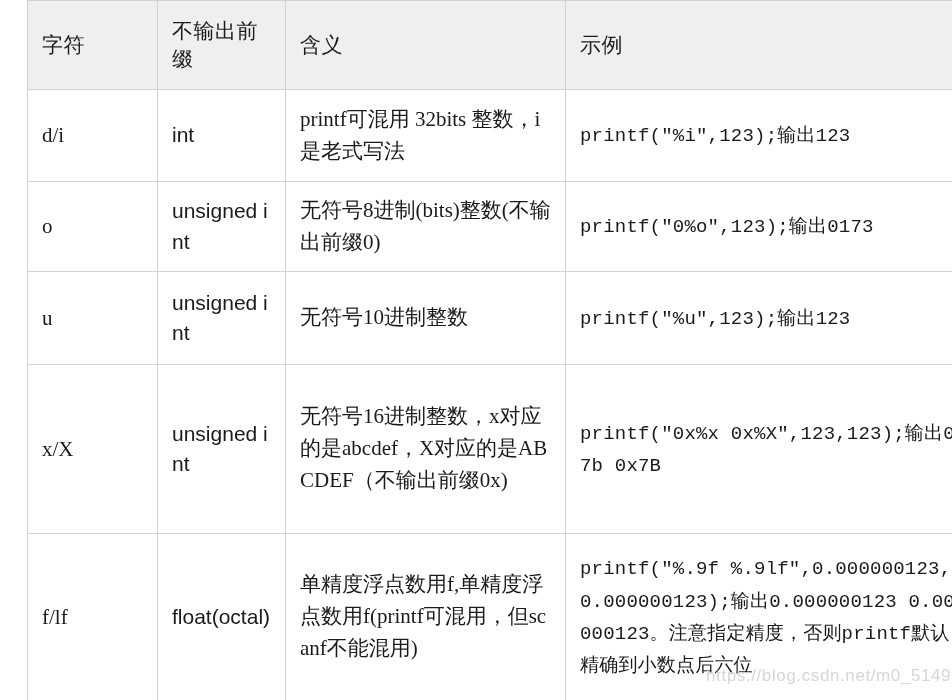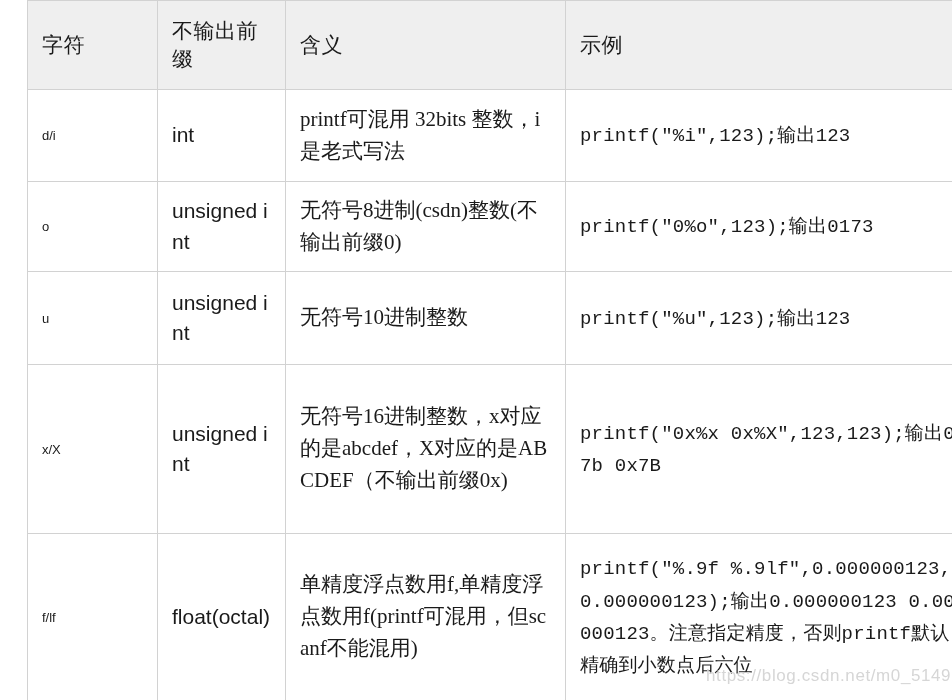--- a/index.html
+++ b/index.html
@@ -61,22 +61,22 @@
     letter-spacing: 0.5px;
   }
 
   .r1 td { height: 92px; }
   .r2 td { height: 90px; }
   .r3 td { height: 93px; }
   .r4 td { height: 169px; }
   .r5 td { height: 167px; }
 
   td.char-cell {
-    font-family: Liberation Sans, sans-serif;
-    font-size: 13px;
+    font-family: Liberation Serif, serif;
+    font-size: 21px;
     color: #1a1a1a;
     padding-left: 16px;
   }
 
   td.type-cell {
     font-family: Liberation Sans, sans-serif;
     font-size: 21px;
     line-height: 1.45;
     color: #1a1a1a;
     padding-left: 14px;
@@ -142,21 +142,21 @@
     <tbody>
       <tr class="r1">
         <td class="char-cell">d/i</td>
         <td class="type-cell">int</td>
         <td class="meaning-cell">printf可混用 32bits 整数，i 是老式写法</td>
         <td class="example-cell"><span class="code">printf("%i",123);输出123</span></td>
       </tr>
       <tr class="r2">
         <td class="char-cell">o</td>
         <td class="type-cell">unsigned int</td>
-        <td class="meaning-cell">无符号8进制(csdn)整数(不输出前缀0)</td>
+        <td class="meaning-cell">无符号8进制(bits)整数(不输出前缀0)</td>
         <td class="example-cell"><span class="code">printf("0%o",123);输出0173</span></td>
       </tr>
       <tr class="r3">
         <td class="char-cell">u</td>
         <td class="type-cell">unsigned int</td>
         <td class="meaning-cell">无符号10进制整数</td>
         <td class="example-cell"><span class="code">printf("%u",123);输出123</span></td>
       </tr>
       <tr class="r4">
         <td class="char-cell">x/X</td>

